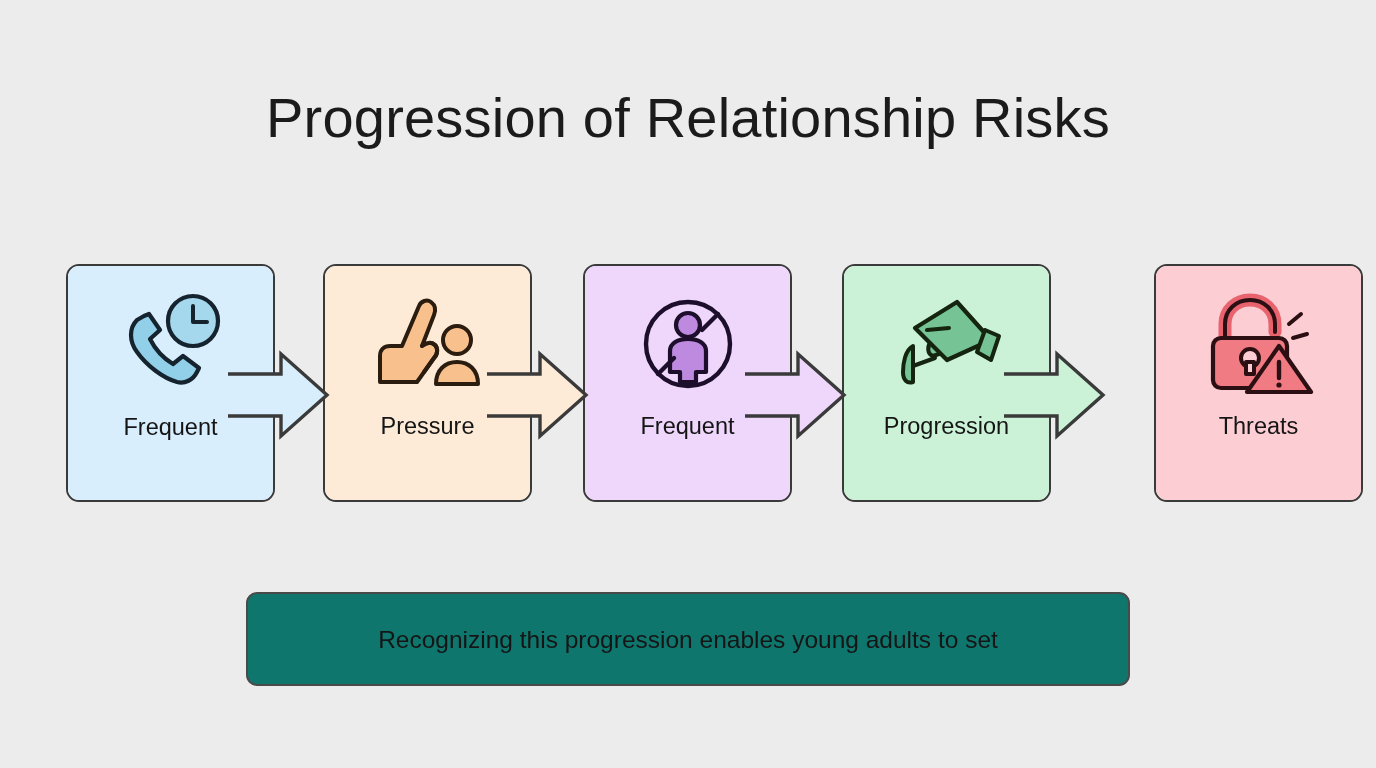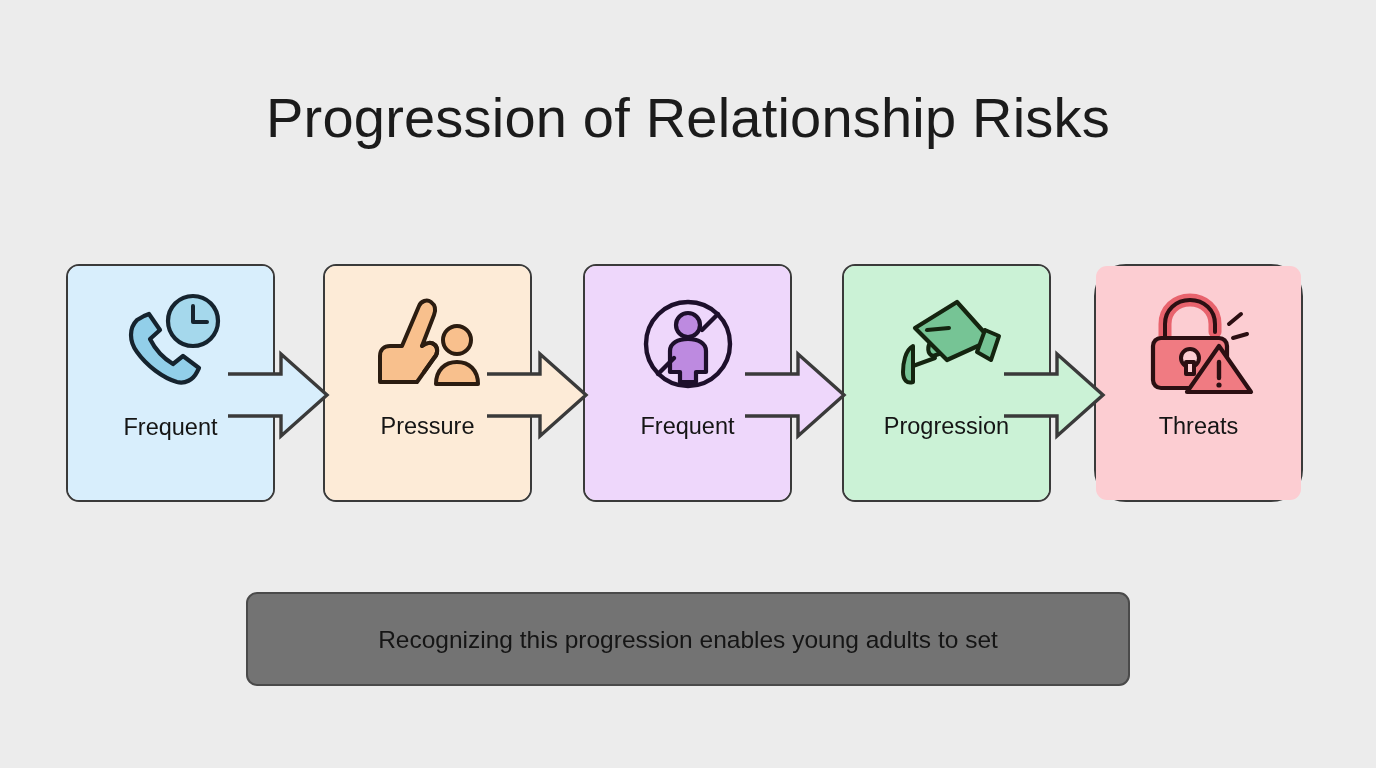--- a/index.html
+++ b/index.html
@@ -101,21 +101,21 @@
 
   
   #footer-note {
     position: absolute;
     left: 246px;
     top: 592px;
     width: 884px;
     height: 94px;
     border: 2px solid #4a4a4a;
     border-radius: 11px;
-    background: #737373;
+    background: #0f766e;
     display: flex;
     align-items: center;
     justify-content: center;
     padding: 0 44px;
   }
 
   #footer-note .note-text {
     text-align: center;
     font-size: 24.5px;
     line-height: 35px;
@@ -224,21 +224,21 @@
       </div>
     </div>
 
     <div class="arrow-connector" style="left:936px;">
       <svg width="104" height="96" viewBox="0 0 104 96">
         <path d="M2 27 L55 27 L55 7 L101 48 L55 89 L55 69 L2 69" fill="#cbf2d6" stroke="#3a3a3a" stroke-width="3.4" stroke-linejoin="miter"></path>
         <rect x="0" y="29" width="6" height="38" fill="#cbf2d6"></rect>
       </svg>
     </div>
 
-    <div class="stage-card" style="left:1028px; width:209px;border-radius:32px;">
+    <div class="stage-card" style="left:1088px; width:209px;">
       <div class="card-fill" style="background:#fccdd2;"></div>
       <div class="card-icon">
         <svg width="112" height="100" viewBox="0 0 112 100">
 
           <path d="M22 48 L22 30 C22 16 33 6 47 6 C61 6 72 16 72 30 L72 38" fill="none" stroke="#e8636d" stroke-width="13" stroke-linecap="round"></path>
           <path d="M22 48 L22 30 C22 16 33 6 47 6 C61 6 72 16 72 30 L72 38" fill="none" stroke="#2b0f12" stroke-width="4" stroke-linecap="round"></path>
 
           <rect x="10" y="44" width="74" height="50" rx="8" fill="#f07b82" stroke="#2b0f12" stroke-width="4.2"></rect>
           <circle cx="47" cy="64" r="9" fill="#fccdd2" stroke="#2b0f12" stroke-width="4"></circle>
           <path d="M43 68 L43 80 L51 80 L51 68 Z" fill="#fccdd2" stroke="#2b0f12" stroke-width="4" stroke-linejoin="round"></path>

